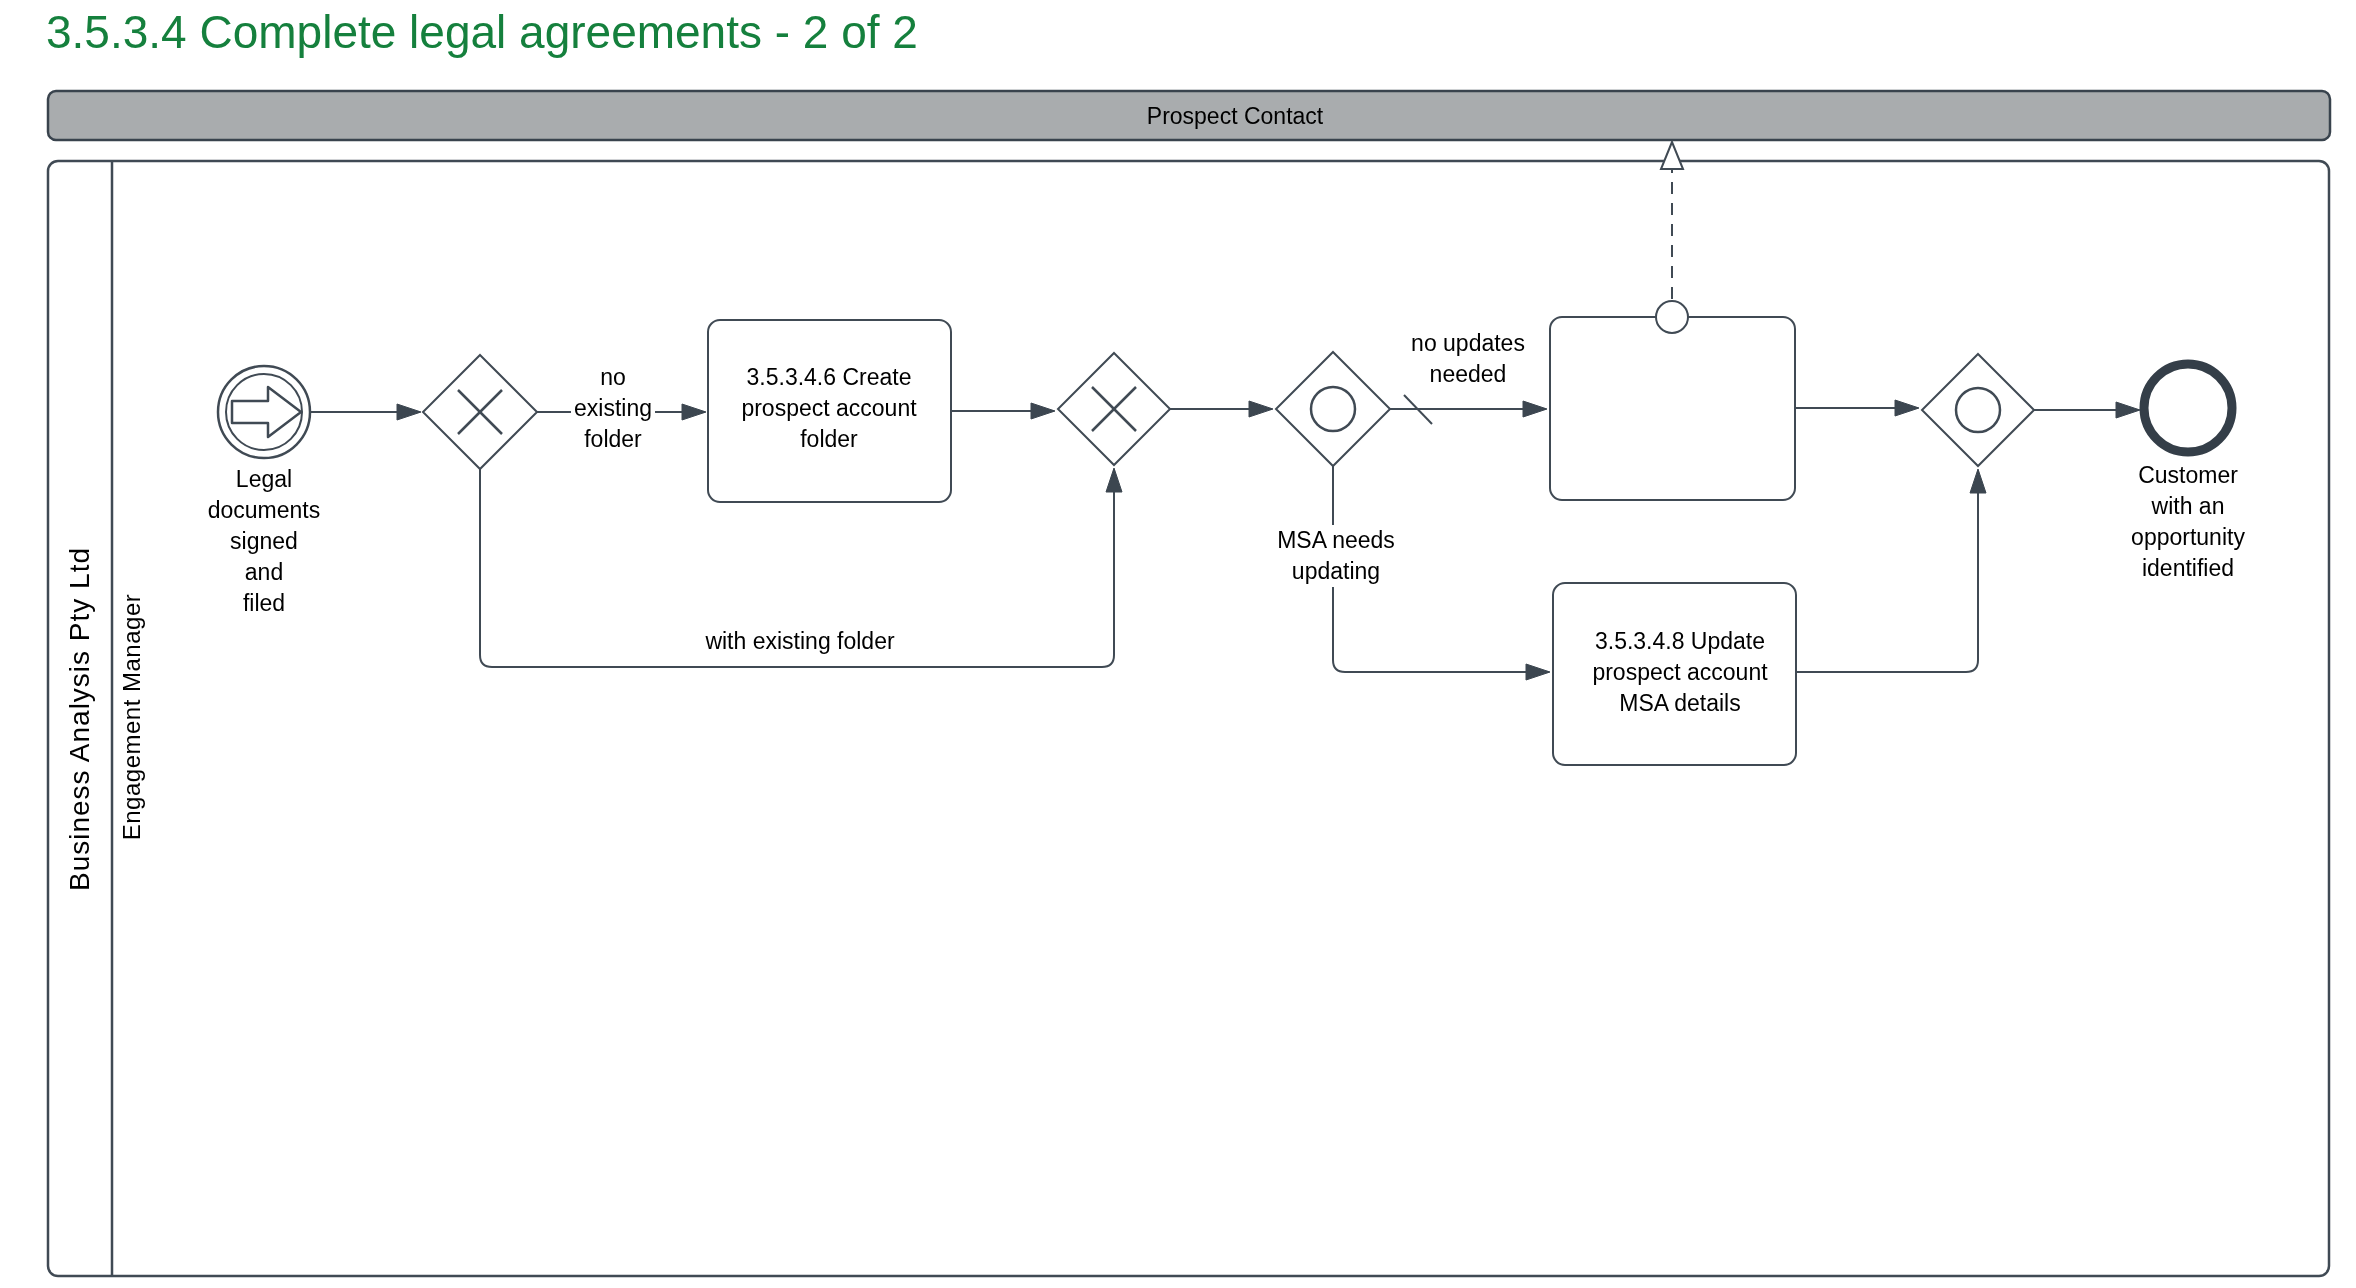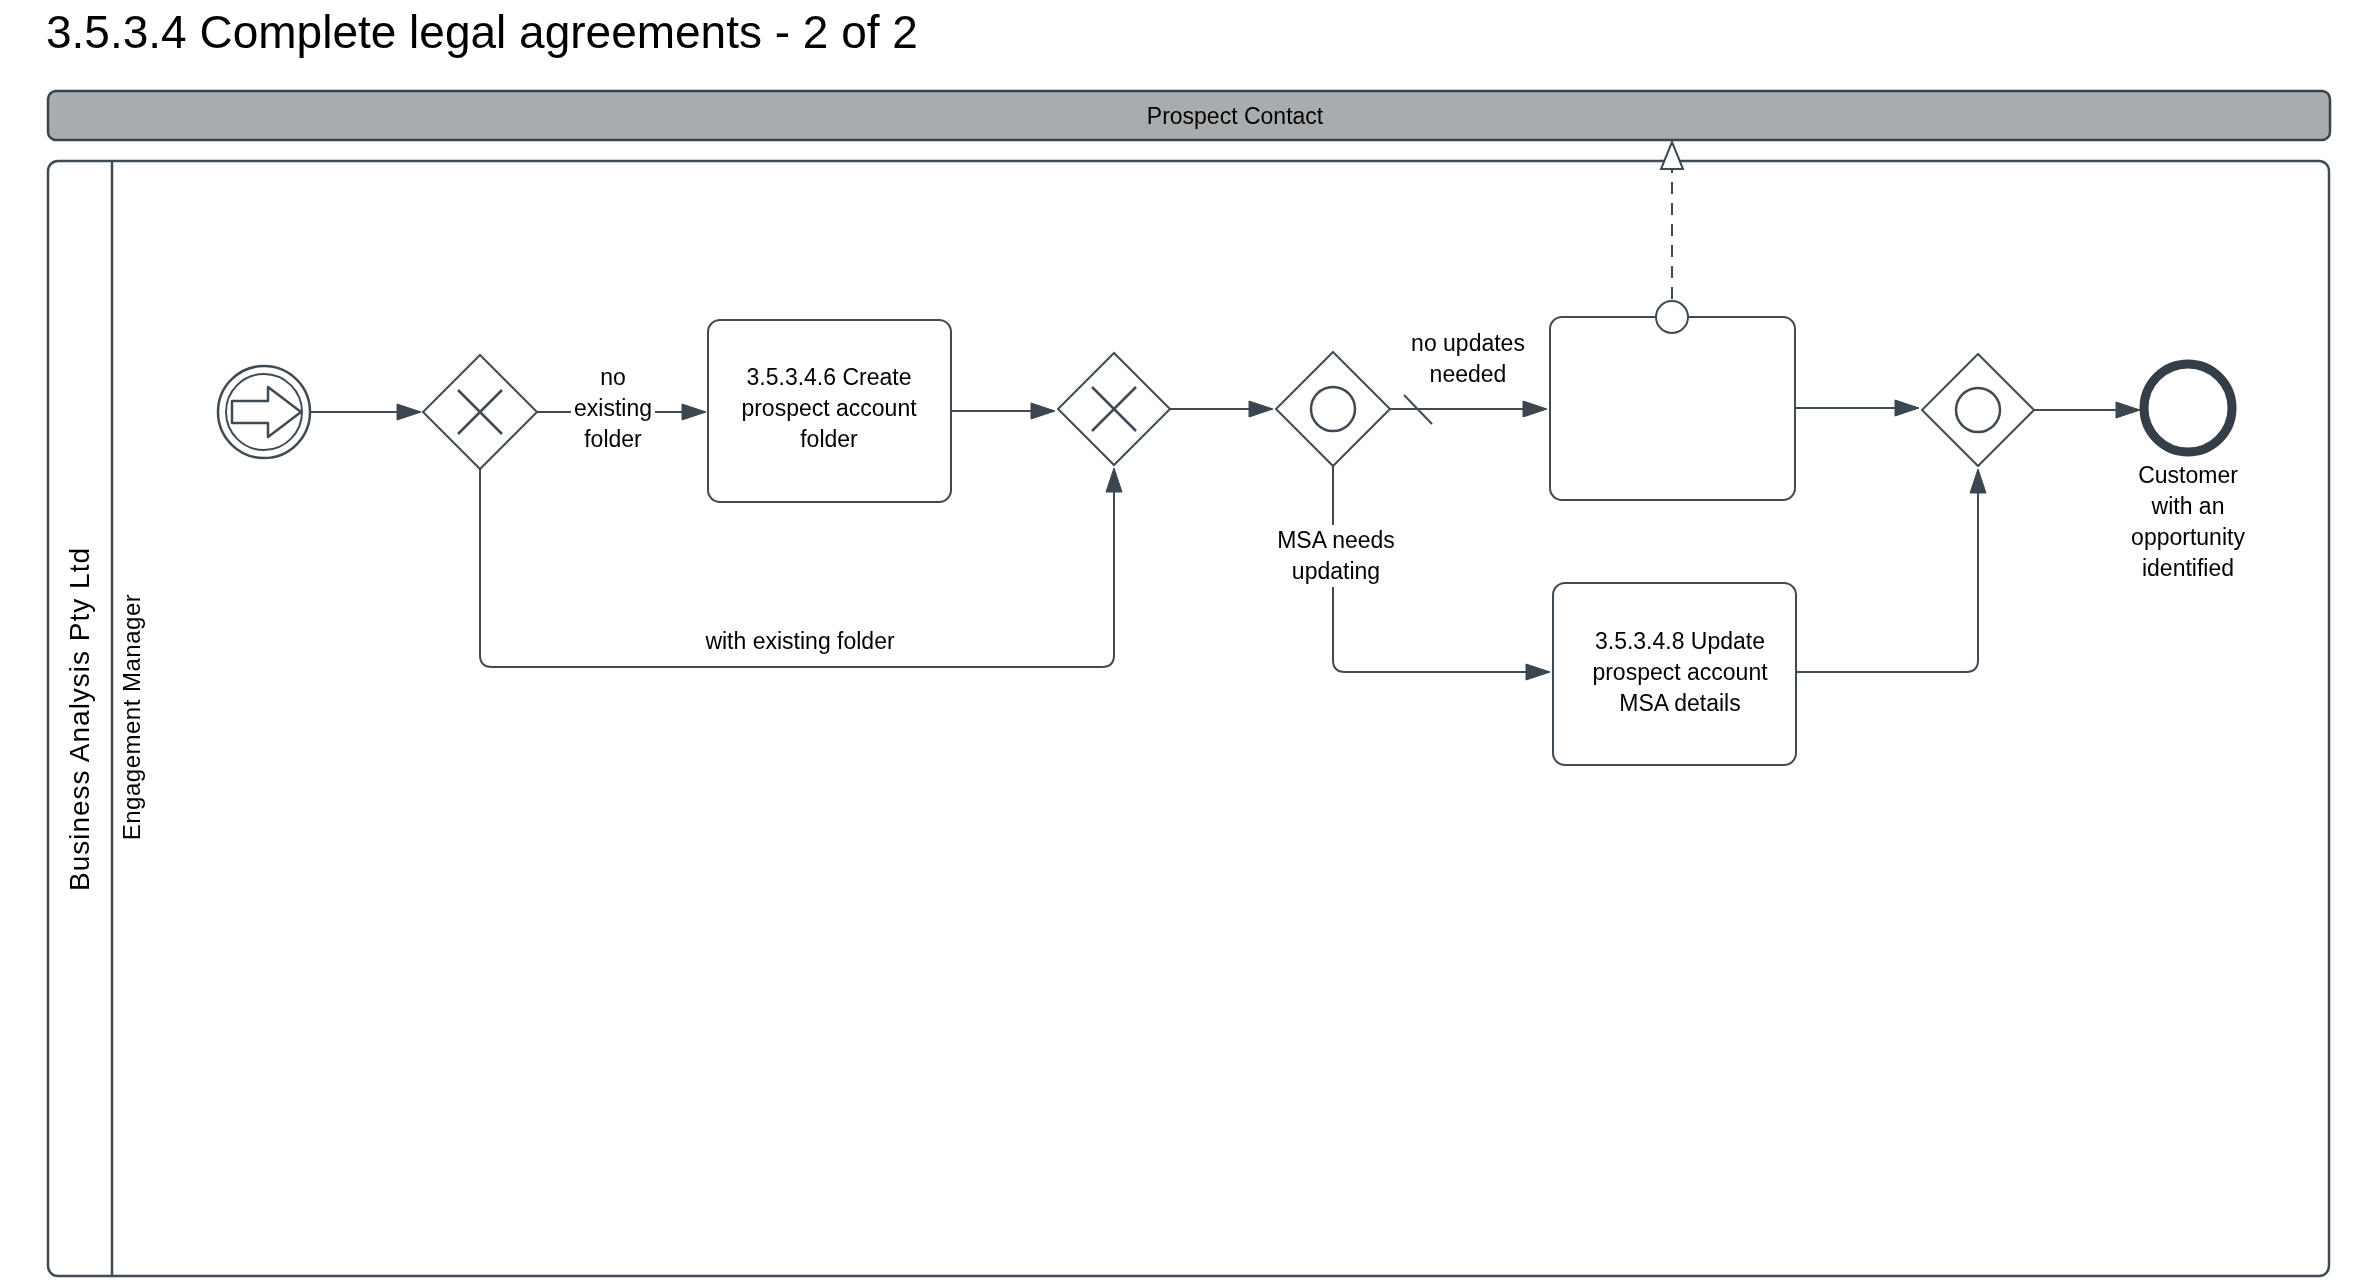--- a/index.html
+++ b/index.html
@@ -21,21 +21,21 @@
     line-height:31px;
   }
   .lbl.bg{background:#ffffff;padding:0 3px;}
   .rot{
     transform:translate(-50%,-50%) rotate(-90deg);
     white-space:nowrap;
     line-height:1;
   }
   #page-title{
     position:absolute;left:46px;top:6px;
-    font-size:46px;line-height:52px;font-weight:400;color:#000000;
+    font-size:46px;line-height:52px;font-weight:400;color:#15803d;
     white-space:nowrap;
   }
   #pool-name{font-size:28px;letter-spacing:1px;}
   #lane-name{font-size:24px;letter-spacing:0.5px;}
   #bar-label{font-size:23px;}
 </style>
 </head>
 <body>
 
 <div id="canvas">
@@ -122,20 +122,25 @@
       <circle cx="2188" cy="408" r="44" fill="#ffffff" stroke="#343e48" stroke-width="9"></circle>
     </g>
   </svg>
 
   <div class="lbl" id="bar-label" style="left:1235px;top:116px;">Prospect Contact</div>
 
   <div class="lbl rot" id="pool-name" style="left:80px;top:719px;">Business Analysis Pty Ltd</div>
 
   <div class="lbl rot" id="lane-name" style="left:132px;top:717px;">Engagement Manager</div>
 
+  <div class="lbl" style="left:264px;top:541px;">Legal
+documents
+signed
+and
+filed</div>
 
   <div class="lbl" style="left:829px;top:408px;">3.5.3.4.6 Create
 prospect account
 folder</div>
 
 
   <div class="lbl" style="left:1674px;top:672px;margin-left:6px;">3.5.3.4.8 Update
 prospect account
 MSA details</div>
 

